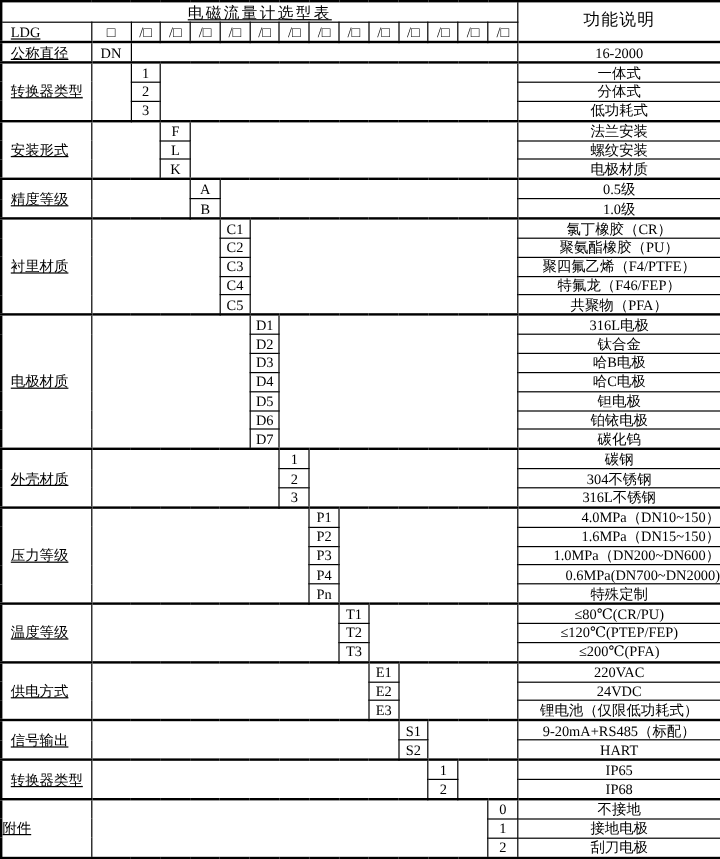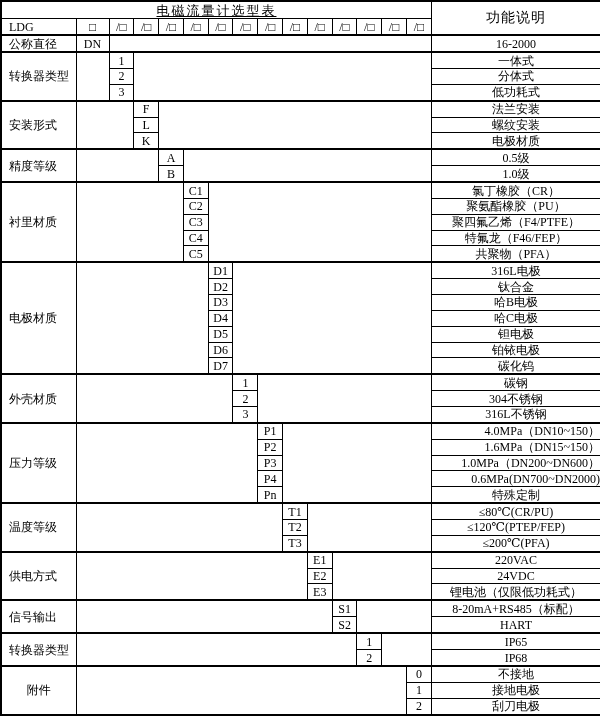--- a/index.html
+++ b/index.html
@@ -15,22 +15,22 @@
     font-family:"Liberation Serif","DejaVu Serif",serif;
     font-size:12px;
     color:#000;
     text-align:center;
     vertical-align:middle;
     padding:0;
     line-height:1;
     white-space:nowrap;
     overflow:hidden;
   }
-  td.lbl{text-align:left;padding-left:7px;}
-  td.lbl.cl{text-align:center;padding-left:0;}
+  td.lbl{text-align:left;padding-left:7px;text-decoration:underline;}
+  td.lbl.cl{padding-left:0;}
   td.desc.la{text-align:right;padding-left:3px;}
   td.title{font-size:13px;letter-spacing:2px;text-decoration:underline;}
   td.fhead{font-size:14px;letter-spacing:1px;}
   td.slot,td.codebox{font-size:12px;}
   tr.gt>td{border-top:2px solid #000;}
 </style>
 </head>
 <body>
 
 <table class="spec">
@@ -254,21 +254,21 @@
 <tr>
   <td class="code">E3</td>
   <td class="desc">锂电池（仅限低功耗式）</td>
 </tr>
 
 <tr class="gt">
   <td class="lbl" rowspan="2">信号输出</td>
   <td class="fill" rowspan="2" colspan="10"></td>
   <td class="code">S1</td>
   <td class="fill" rowspan="2" colspan="3"></td>
-  <td class="desc">8-20mA+RS485（标配）</td>
+  <td class="desc">9-20mA+RS485（标配）</td>
 </tr>
 <tr>
   <td class="code">S2</td>
   <td class="desc">HART</td>
 </tr>
 
 <tr class="gt">
   <td class="lbl" rowspan="2">转换器类型</td>
   <td class="fill" rowspan="2" colspan="11"></td>
   <td class="code">1</td>

